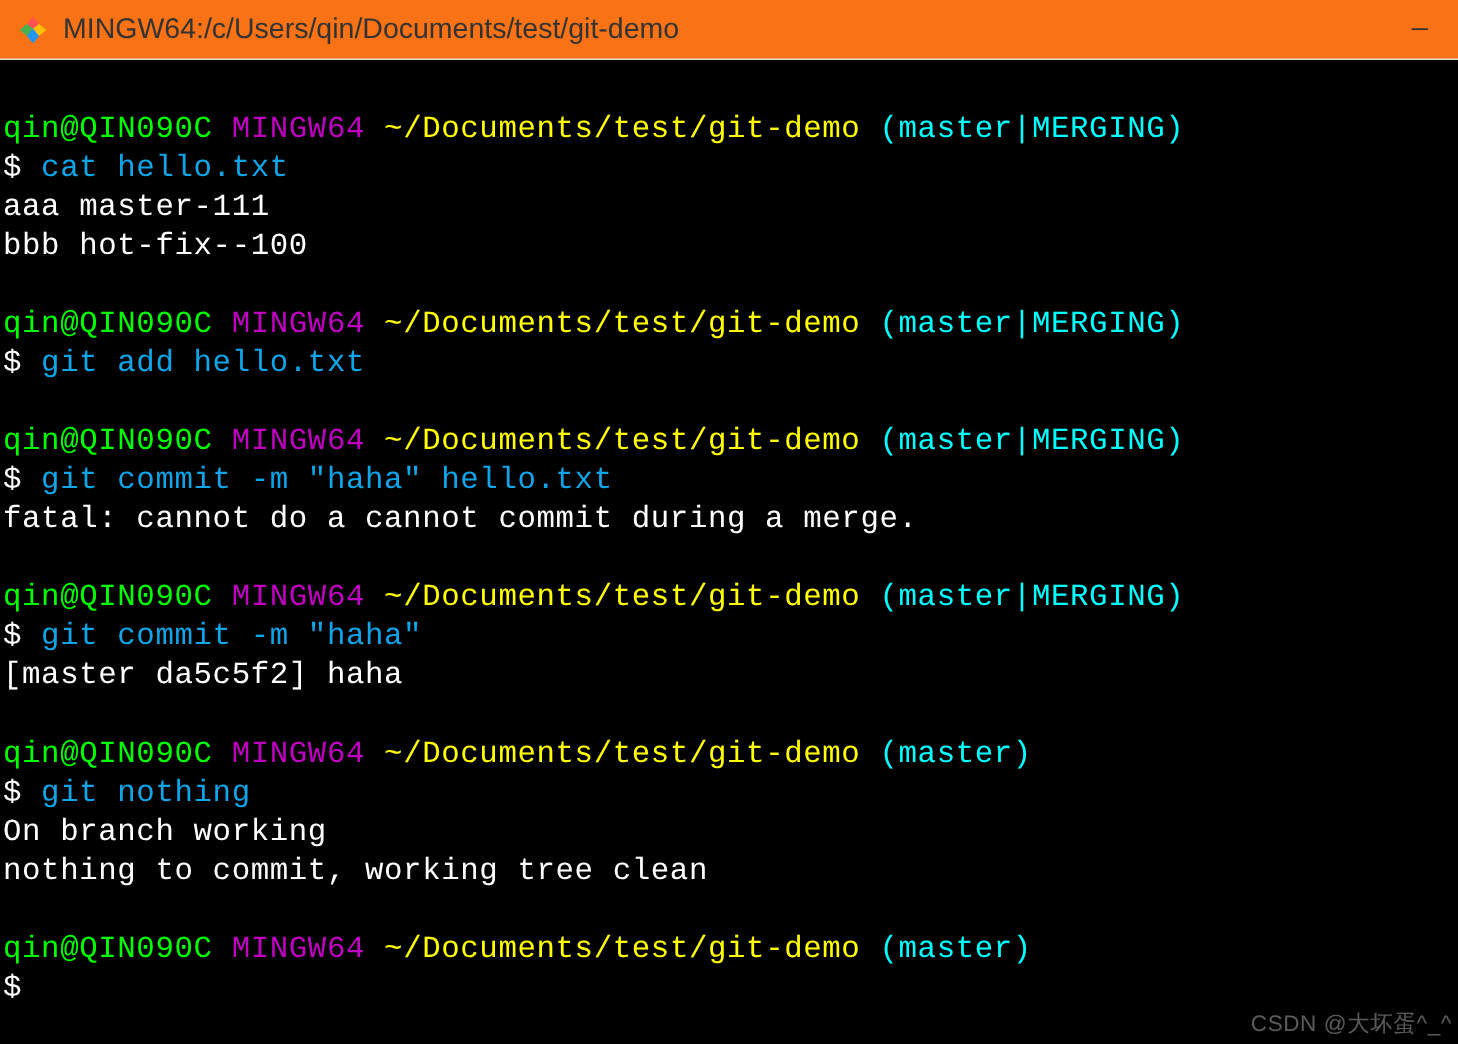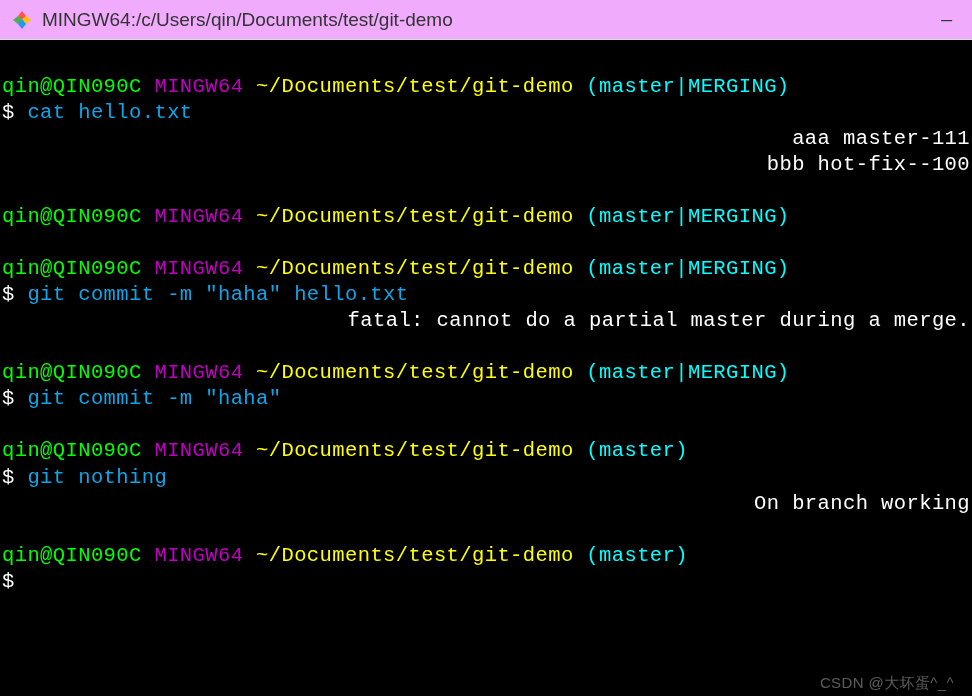--- a/index.html
+++ b/index.html
@@ -9,21 +9,21 @@
     }
     body {
       width: 972px;
       height: 696px;
       font-family: Consolas, 'Courier New', monospace;
       background: #000;
       overflow: hidden;
     }
     .titlebar {
       height: 40px;
-      background: #f0abfc;
+      background: #f97316;
       display: flex;
       align-items: center;
       padding: 0 12px;
       border-bottom: 1px solid #ddd;
     }
     .titlebar-icon {
       width: 20px;
       height: 20px;
       margin-right: 10px;
       flex-shrink: 0;
@@ -57,26 +57,26 @@
     .line {
       white-space: pre;
       color: #fff;
     }
     .user { color: #00ff00; }
     .mingw { color: #c000c0; }
     .path { color: #ffff00; }
     .branch { color: #00ffff; }
     .prompt { color: #fff; }
     .cmd { color: #0ea5e9; }
-    .output { color: #fff; text-align: right; }
+    .output { color: #fff; }
     .blank { height: 1.27em; }
     .watermark {
       position: absolute;
       bottom: 4px;
-      right: 18px;
+      right: 4px;
       color: rgba(200,200,200,0.45);
       font-size: 15px;
       font-family: sans-serif;
     }
   </style>
 </head>
 <body>
 
 <div class="titlebar">
   <span class="titlebar-icon">
@@ -95,27 +95,30 @@
 
 <div class="terminal" id="terminal">
   <div class="watermark">CSDN @大坏蛋^_^</div>
 <div class="blank"></div>
     <div class="line"><span class="user">qin@QIN090C</span> <span class="mingw">MINGW64</span> <span class="path">~/Documents/test/git-demo</span> <span class="branch">(master|MERGING)</span></div>
     <div class="line"><span class="prompt">$</span> <span class="cmd">cat hello.txt</span></div>
     <div class="line output">aaa master-111</div>
     <div class="line output">bbb hot-fix--100</div>
     <div class="blank"></div>
     <div class="line"><span class="user">qin@QIN090C</span> <span class="mingw">MINGW64</span> <span class="path">~/Documents/test/git-demo</span> <span class="branch">(master|MERGING)</span></div>
+    <div class="line"><span class="prompt">$</span> <span class="cmd">git add hello.txt</span></div>
     <div class="blank"></div>
     <div class="line"><span class="user">qin@QIN090C</span> <span class="mingw">MINGW64</span> <span class="path">~/Documents/test/git-demo</span> <span class="branch">(master|MERGING)</span></div>
     <div class="line"><span class="prompt">$</span> <span class="cmd">git commit -m "haha" hello.txt</span></div>
-    <div class="line output">fatal: cannot do a partial master during a merge.</div>
+    <div class="line output">fatal: cannot do a cannot commit during a merge.</div>
     <div class="blank"></div>
     <div class="line"><span class="user">qin@QIN090C</span> <span class="mingw">MINGW64</span> <span class="path">~/Documents/test/git-demo</span> <span class="branch">(master|MERGING)</span></div>
     <div class="line"><span class="prompt">$</span> <span class="cmd">git commit -m "haha"</span></div>
+    <div class="line output">[master da5c5f2] haha</div>
     <div class="blank"></div>
     <div class="line"><span class="user">qin@QIN090C</span> <span class="mingw">MINGW64</span> <span class="path">~/Documents/test/git-demo</span> <span class="branch">(master)</span></div>
     <div class="line"><span class="prompt">$</span> <span class="cmd">git nothing</span></div>
     <div class="line output">On branch working</div>
+    <div class="line output">nothing to commit, working tree clean</div>
     <div class="blank"></div>
     <div class="line"><span class="user">qin@QIN090C</span> <span class="mingw">MINGW64</span> <span class="path">~/Documents/test/git-demo</span> <span class="branch">(master)</span></div>
     <div class="line"><span class="prompt">$</span></div>
   </div>
 
 </body></html>

